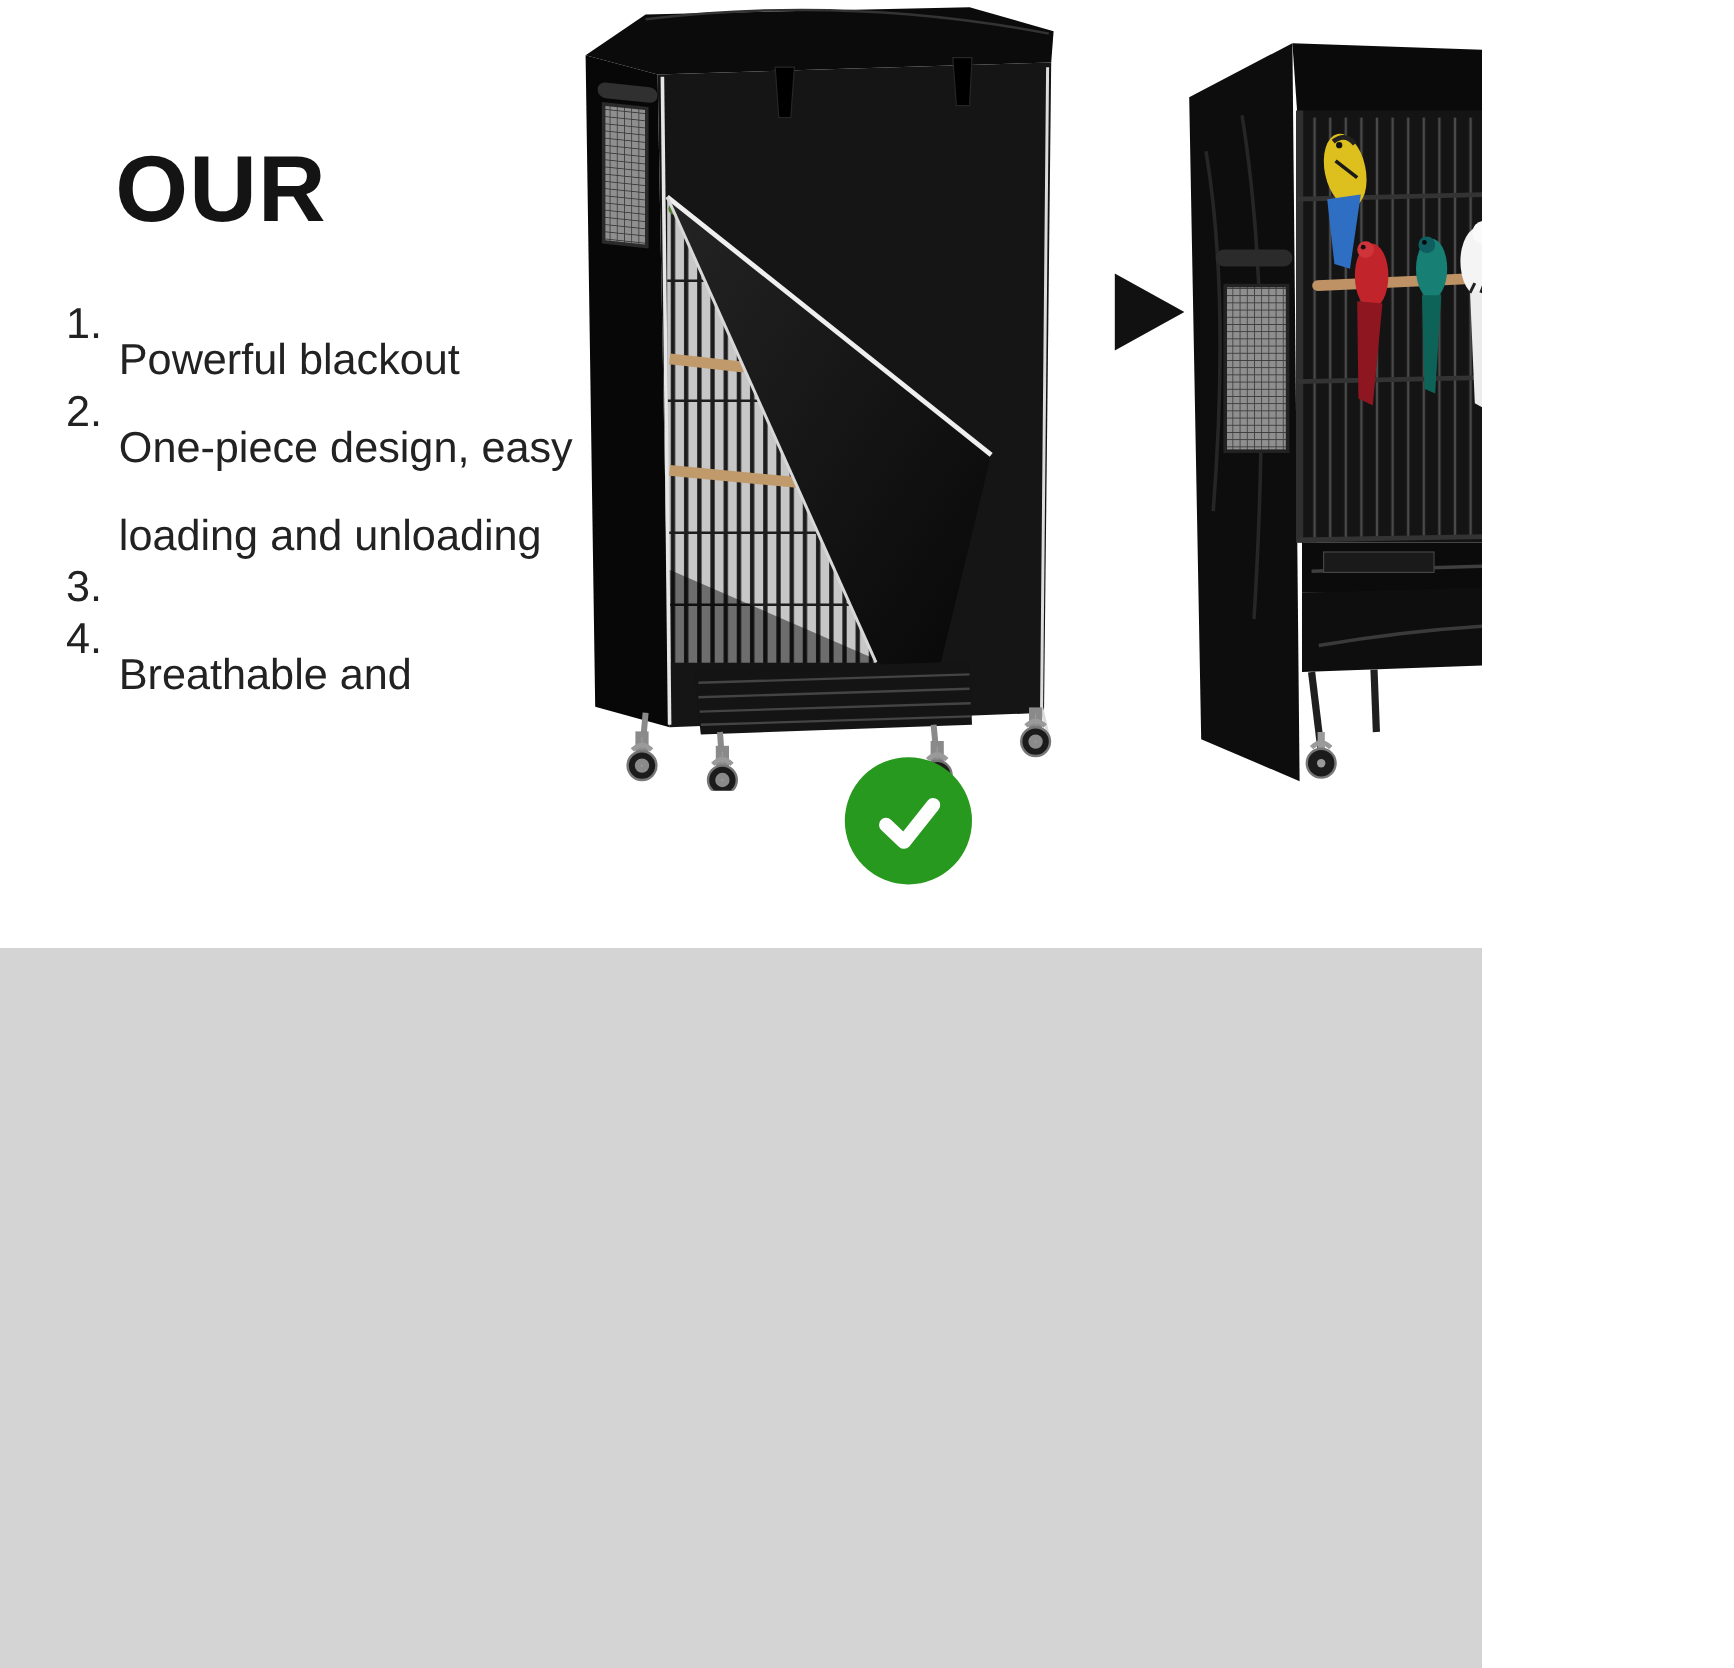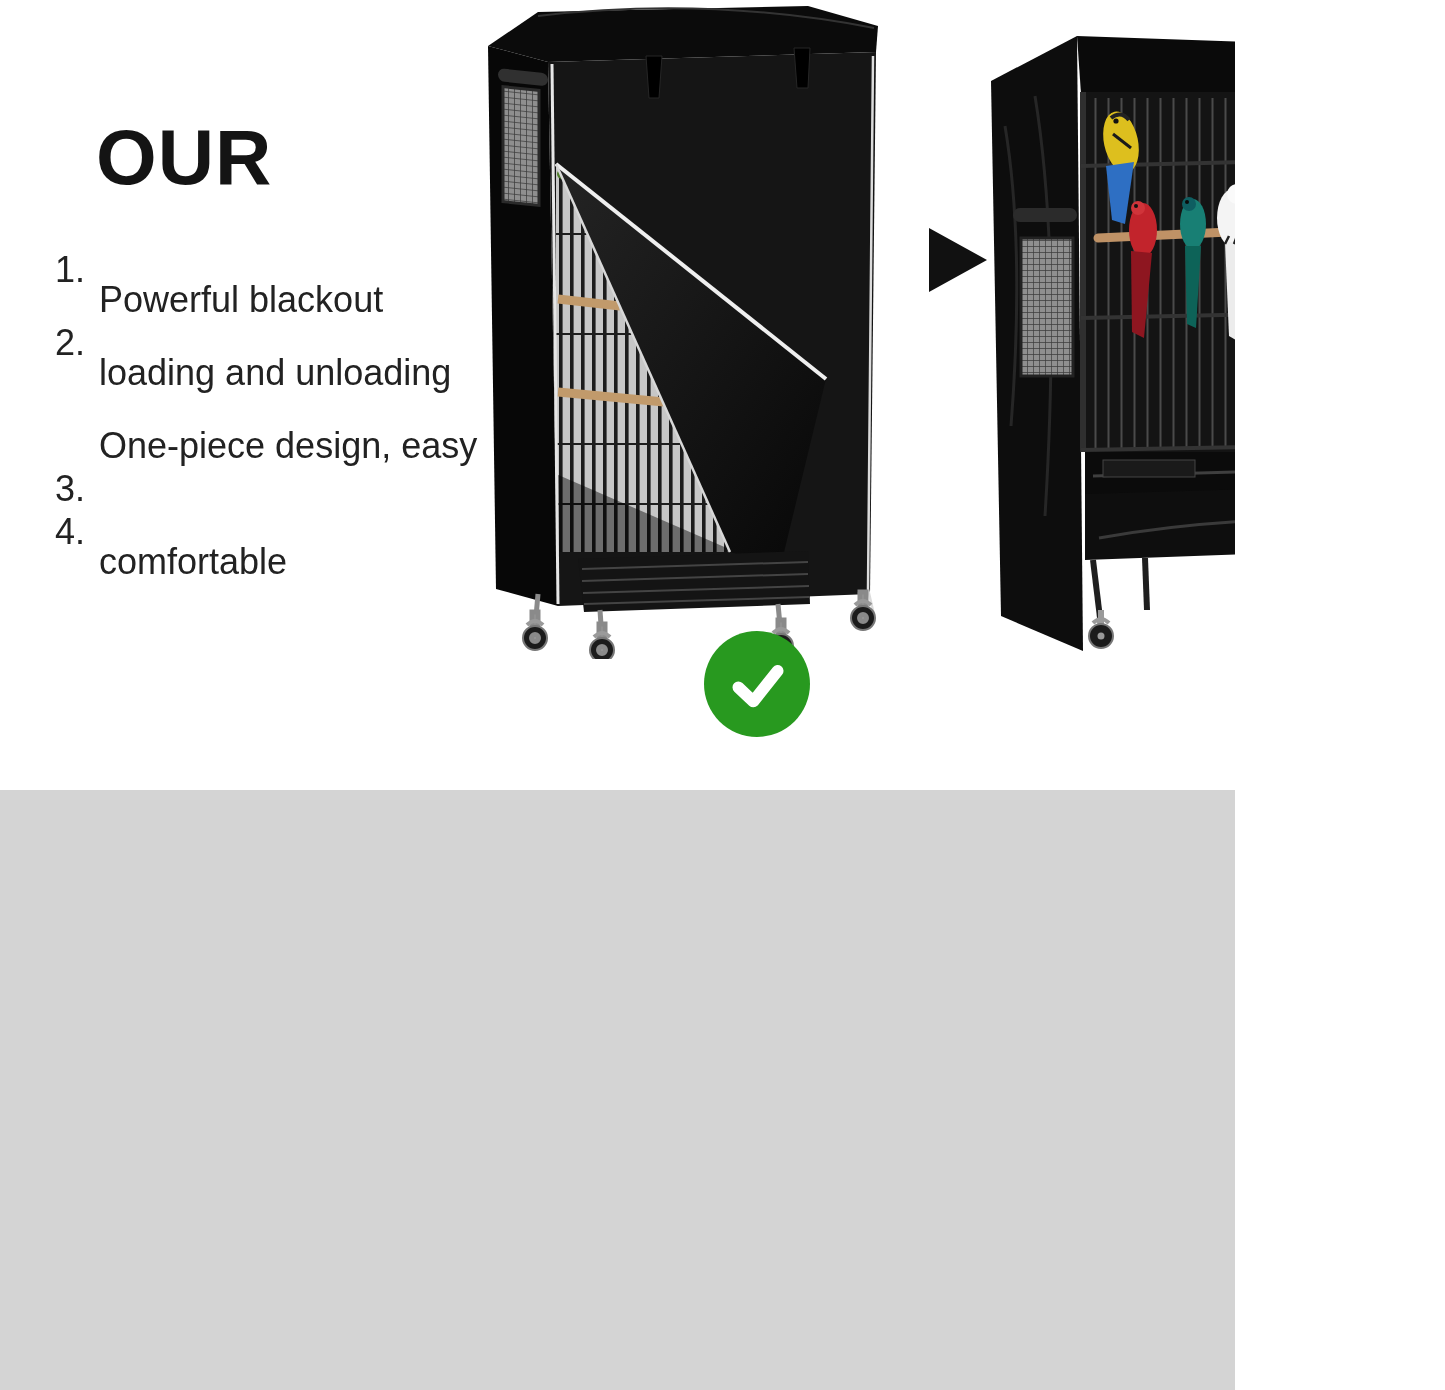--- a/index.html
+++ b/index.html
@@ -51,31 +51,31 @@
     <div class="abs num-list" id="feature-list">
       <div class="row">
         <span class="num">1.</span>
         <span class="lines">
             <span class="ln">Powerful blackout</span>
           </span>
       </div>
       <div class="row">
         <span class="num">2.</span>
         <span class="lines">
+          <span class="ln">One-piece design, easy</span>
           <span class="ln">loading and unloading</span>
-          <span class="ln">One-piece design, easy</span>
         </span>
       </div>
       <div class="row">
         <span class="num">3.</span>
       </div>
       <div class="row">
         <span class="num">4.</span>
         <span class="lines">
-          <span class="ln">comfortable</span>
+          <span class="ln">Breathable and</span>
         </span>
       </div>
     </div>
 
     <figure class="abs" id="fig-our-1">
       <svg viewBox="0 0 428 655" xmlns="http://www.w3.org/2000/svg">
         <defs>
           <pattern id="mesh" width="6" height="6" patternUnits="userSpaceOnUse">
             <rect width="6" height="6" fill="#8f8f8f"></rect>
             <path d="M0 0H6M0 0V6" stroke="#3c3c3c" stroke-width="1.4"></path>

